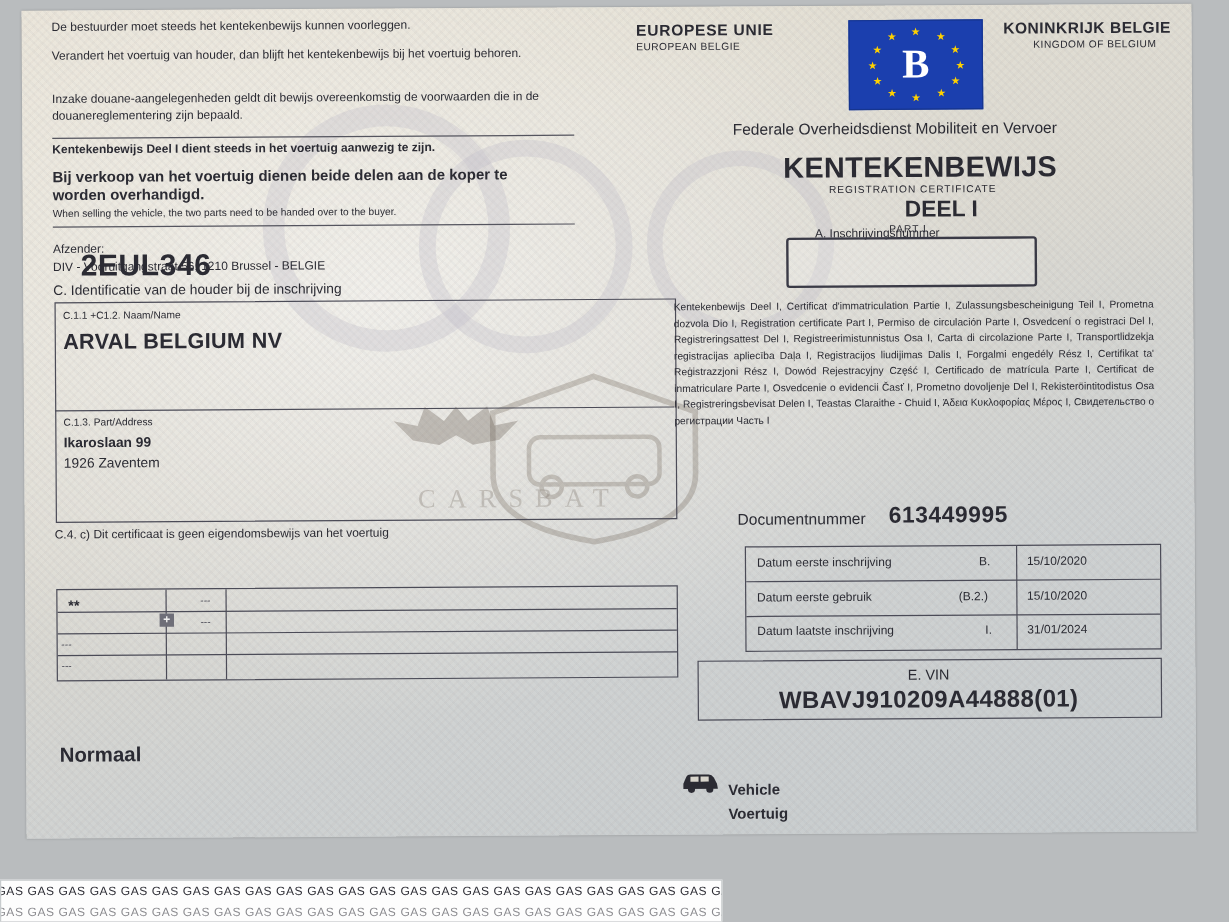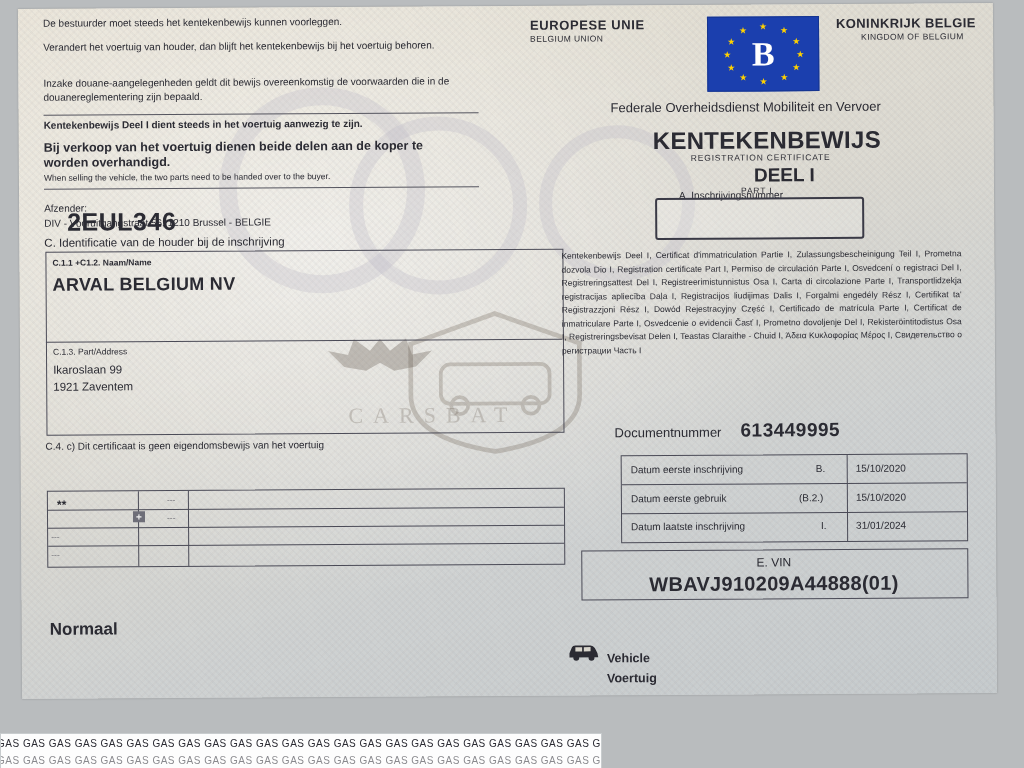--- a/index.html
+++ b/index.html
@@ -154,47 +154,47 @@
 
   <div class="line" style="left:25px;top:180px;width:435px;height:1px;"></div>
 
   <div class="t sm" style="left:25px;top:194px;">Afzender:</div>
   <div class="t sm" style="left:25px;top:209px;">DIV - Vooruitgangstraat 56, 1210 Brussel - BELGIE</div>
 
   <div class="t" style="left:25px;top:228px;font-size:11.5px;">C. Identificatie van de houder bij de inschrijving</div>
 
   <div id="c-box"></div>
   <div id="c-inner-line"></div>
-  <div class="t tiny" style="left:33px;top:249px;font-weight:bold;">C.1.1 +C1.2. Naam/Name</div>
+  <div class="t tiny" style="left:33px;top:249px;">C.1.1 +C1.2. Naam/Name</div>
   <div class="t nl" style="left:33px;top:266px;font-size:18px;letter-spacing:.3px;">ARVAL BELGIUM NV</div>
 
   <div class="t tiny" style="left:33px;top:338px;">C.1.3. Part/Address</div>
-  <div class="t" style="left:33px;top:355px;font-size:11.5px;">Ikaroslaan 99</div>
-  <div class="t" style="left:33px;top:372px;font-size:11.5px;">1921 Zaventem</div>
+  <div class="t" style="left:33px;top:355px;font-size:11.5px;font-weight:bold;">Ikaroslaan 99</div>
+  <div class="t" style="left:33px;top:372px;font-size:11.5px;">1926 Zaventem</div>
 
   <div class="t sm" style="left:25px;top:432px;">C.4. c) Dit certificaat is geen eigendomsbewijs van het voertuig</div>
 
   <div id="bl-table">
     <div class="r" style="top:18px;"></div>
     <div class="r" style="top:36px;"></div>
     <div class="r" style="top:54px;"></div>
     <div class="cv" style="left:90px;"></div>
     <div class="cv" style="left:140px;"></div>
   </div>
   <div class="t" style="left:36px;top:489px;font-size:12px;font-weight:bold;">**</div>
   <div class="t" style="left:112px;top:503px;font-size:10px;font-weight:bold;background:#6e6e78;color:#eee;padding:0 3px;">+</div>
   <div class="t tiny" style="left:146px;top:487px;color:#55555f;">---</div>
   <div class="t tiny" style="left:146px;top:505px;color:#55555f;">---</div>
   <div class="t tiny" style="left:30px;top:523px;color:#55555f;">---</div>
   <div class="t tiny" style="left:30px;top:541px;color:#55555f;">---</div>
 
   <div class="t" style="left:28px;top:611px;font-size:17px;font-weight:bold;">Normaal</div>
 
   <div class="t" style="left:512px;top:12px;font-size:13px;font-weight:bold;letter-spacing:.6px;">EUROPESE UNIE</div>
-  <div class="t tiny" style="left:512px;top:28px;letter-spacing:.4px;">BELGIUM UNION</div>
+  <div class="t tiny" style="left:512px;top:28px;letter-spacing:.4px;">EUROPEAN BELGIE</div>
 
   <div class="t" style="left:818px;top:12px;font-size:13px;font-weight:bold;letter-spacing:.4px;">KONINKRIJK BELGIE</div>
   <div class="t tiny" style="left:843px;top:28px;letter-spacing:.4px;">KINGDOM OF BELGIUM</div>
 
   <div id="flag">
     <div class="b">B</div>
     <div class="star" style="left:50%;top:5px;margin-left:-4px;">★</div>
     <div class="star" style="left:72px;top:9px;">★</div>
     <div class="star" style="left:84px;top:20px;">★</div>
     <div class="star" style="left:88px;top:33px;">★</div>

